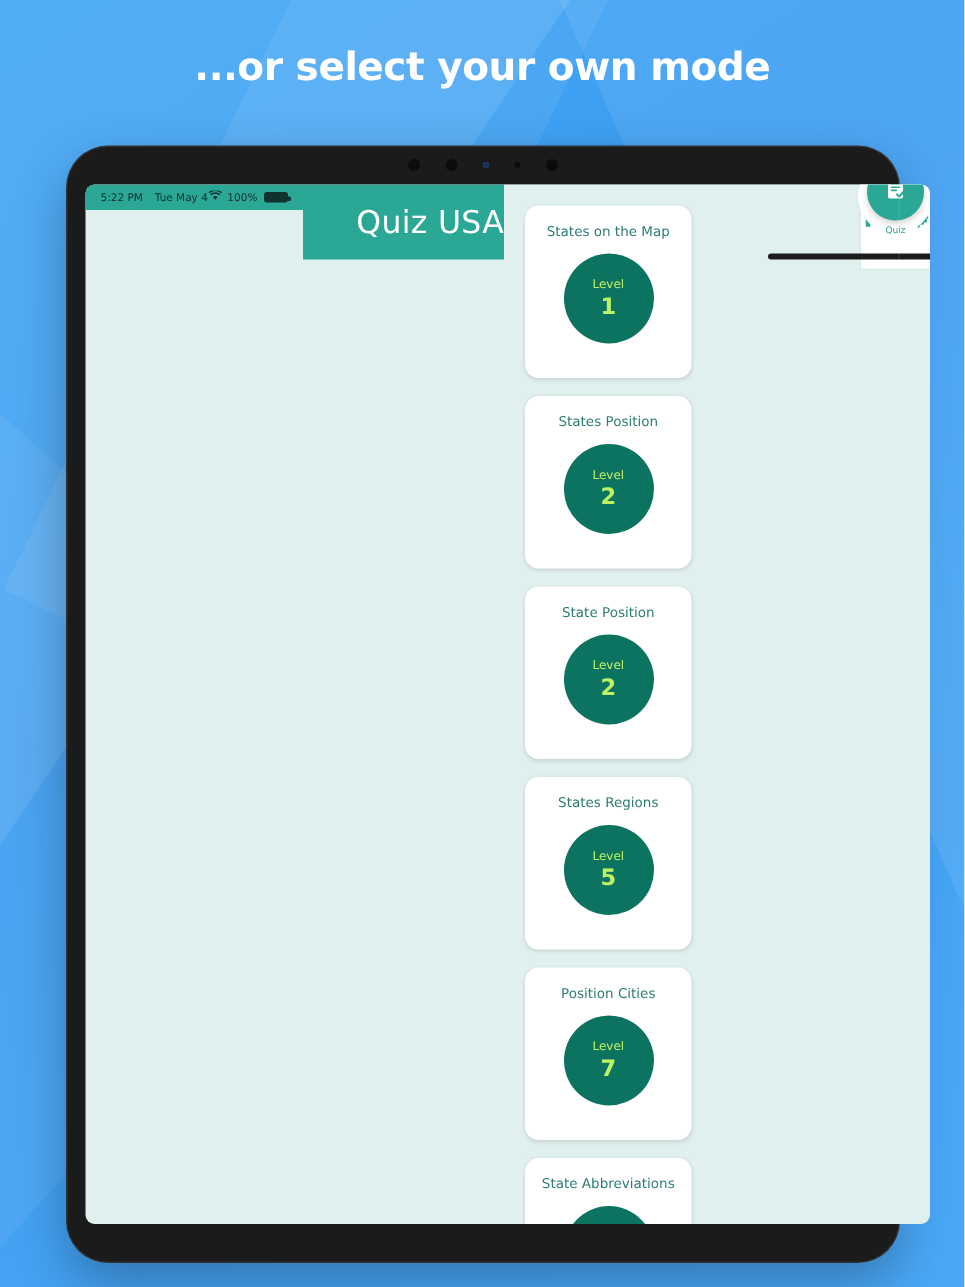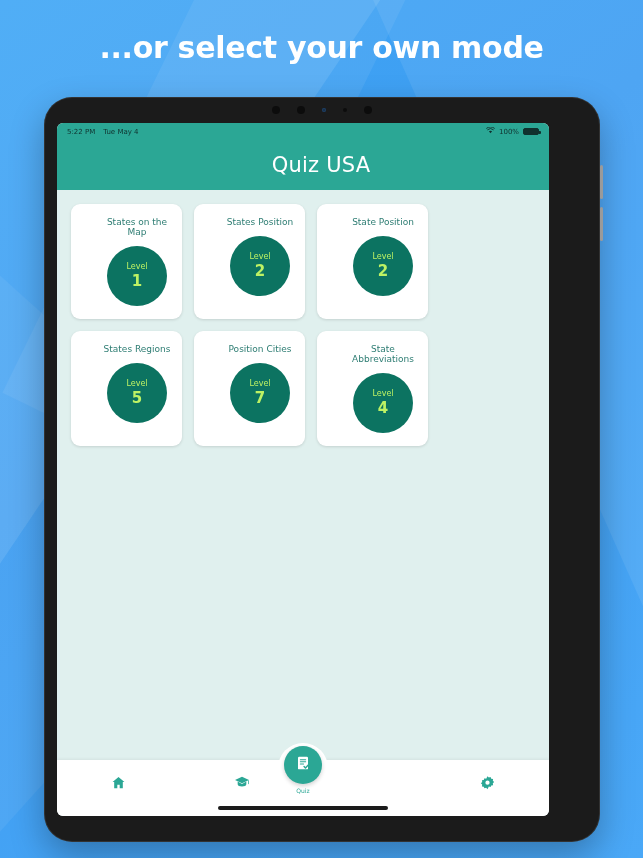--- a/index.html
+++ b/index.html
@@ -51,21 +51,21 @@
   }
 
   
   .headline {
     position: absolute;
     top: 30px;
     left: 0;
     width: 643px;
     text-align: center;
     color: #ffffff;
-    font-size: 30px;
+    font-size: 26px;
     font-weight: bold;
     letter-spacing: -0.3px;
     font-family: "DejaVu Sans", sans-serif;
   }
 
   
   #device {
     position: absolute;
     left: 44px;
     top: 97px;
@@ -108,27 +108,27 @@
   }
   .sensor { width: 8px; height: 8px; border-radius: 50%; background: #0c0c0c; }
   .sensor.small { width: 4px; height: 4px; }
   .sensor.cam { background: #12263b; box-shadow: inset 0 0 2px #2f5f9a; }
 
   
   #screen {
     position: absolute;
     left: 13px;
     top: 26px;
-    width: 492px;
+    width: 563px;
     height: 693px;
     border-radius: 6px;
     overflow: hidden;
     background: #e0f0ee;
     display: flex;
-    flex-direction: column;
+    flex-direction: row;
   }
 
   
   .statusbar {
     height: 17px;
     background: #2ba795;
     color: #10312e;
     display: flex;
     align-items: center;
     padding: 0 10px;
@@ -188,21 +188,20 @@
     width: 111px;
     height: 115px;
     background: #ffffff;
     border-radius: 9px;
     box-shadow: 0 1px 3px rgba(0,0,0,0.13);
     display: flex;
     flex-direction: column;
     align-items: center;
     padding-top: 13px;
     cursor: pointer;
-    padding-left: 21px;
   }
   .card-title {
     color: #2e7d73;
     font-size: 9px;
     text-align: center;
     line-height: 1.15;
     padding: 0 5px;
     min-height: 11px;
   }
   .level-badge {

